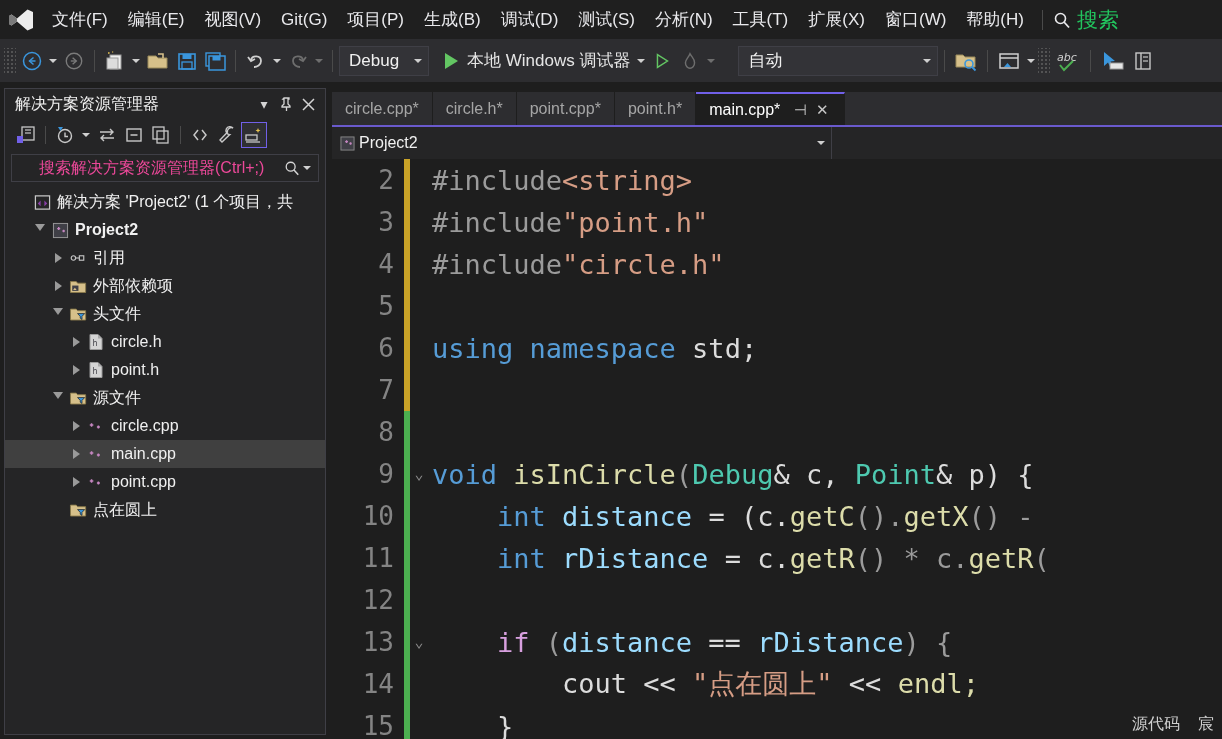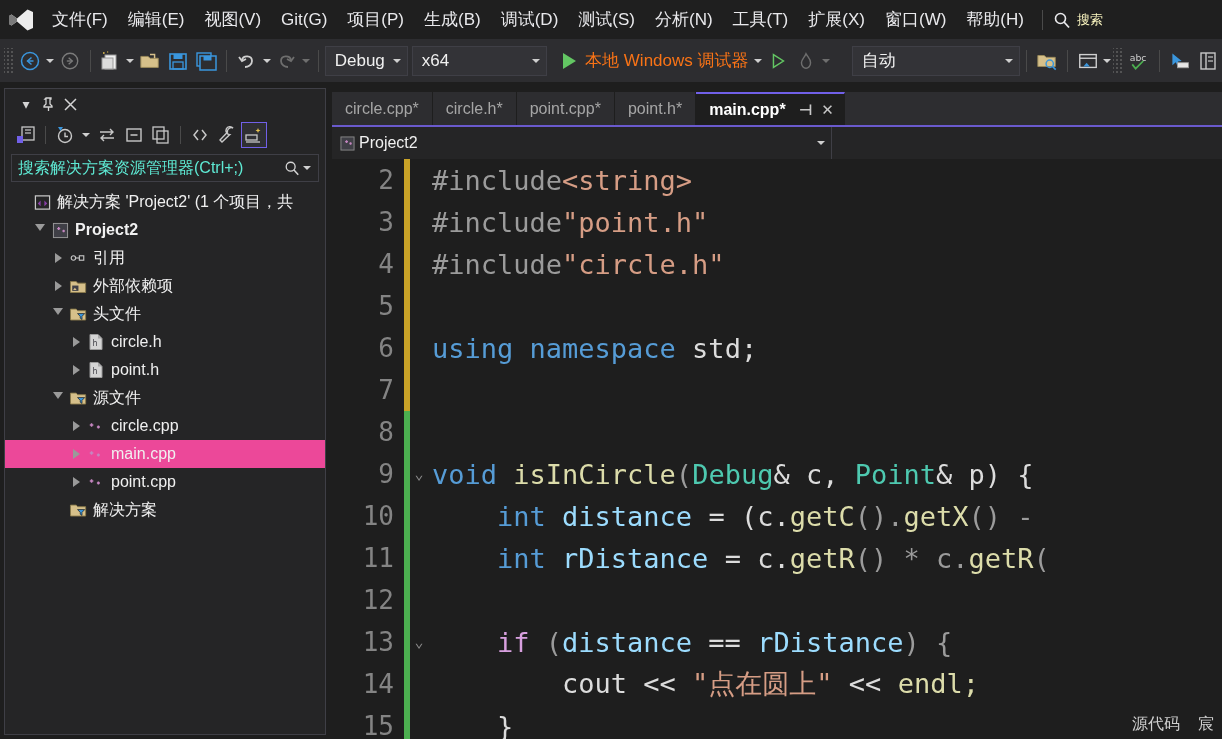--- a/index.html
+++ b/index.html
@@ -18,45 +18,45 @@
     background: #1f1f1f; display: flex; align-items: center;
   }
   .vs-logo { width: 42px; height: 39px; display:flex; align-items:center; justify-content:center; }
   .vs-logo svg { display:block; }
   .menu-item {
     font-size: 17px; color: #e9e9ec; padding: 0 10px; line-height: 39px;
     white-space: nowrap; cursor: default;
   }
   .menu-sep { width: 1px; height: 20px; background: #4a4a4a; margin: 0 8px; }
   .search-wrap { display:flex; align-items:center; gap:6px; padding-left: 2px; }
-  .search-txt { font-size: 13px; color: #fef9c3; }
+  .search-txt { font-size: 21px; color: #22c55e; }
 
   
   .toolbar {
     position: absolute; top: 39px; left: 0; width: 1222px; height: 43px;
     background: #2d2d30; display: flex; align-items: center; padding-left: 4px;
   }
   .tb-grip { width: 12px; height: 26px; margin-right: 2px;
     background-image: radial-gradient(#5a5a5a 1px, transparent 1px);
     background-size: 4px 4px; background-position: 2px 2px; opacity:.85;}
   .tb-btn { height: 34px; min-width: 28px; display:flex; align-items:center; justify-content:center;
-    padding: 0 3px; cursor: default; }
+    padding: 0 3px; cursor: default; font-style: italic; }
   .tb-caret { width: 14px; height: 34px; display:flex; align-items:center; justify-content:center; }
   .tb-caret i { border-left: 4px solid transparent; border-right: 4px solid transparent;
                 border-top: 4px solid #d0d0d0; display:block; }
   .tb-sep { width: 1px; height: 22px; background: #4a4a4a; margin: 0 6px; }
   .tb-combo {
     height: 30px; background: #333337; border: 1px solid #3f3f46; color: #f0f0f0;
     display: flex; align-items: center; padding: 0 6px 0 9px; font-size: 17px;
     justify-content: space-between; cursor: default;
   }
   .tb-combo .cv { white-space: nowrap; overflow: hidden; }
   .tb-combo .ca { border-left: 4px solid transparent; border-right: 4px solid transparent;
                   border-top: 4px solid #cfcfcf; margin-left: 8px; flex: none; }
-  .run-label { font-size: 17px; color: #f97316; white-space: nowrap; padding: 0 4px 0 2px; }
+  .run-label { font-size: 17px; color: #e5e5e5; white-space: nowrap; padding: 0 4px 0 2px; }
   .tri-green { width:0;height:0;border-top:8px solid transparent;border-bottom:8px solid transparent;
                border-left:13px solid #63c663; }
 
   
   .sln {
     position: absolute; top: 88px; left: 4px; width: 322px; height: 647px;
     background: #252526; border: 1px solid #3f3f46;
     display: flex; flex-direction: column;
   }
   .sln-title { height: 30px; display:flex; align-items:center; padding: 0 6px 0 10px; }
@@ -64,40 +64,40 @@
   .sln-title .ic { width: 22px; height: 22px; display:flex; align-items:center; justify-content:center;
                    color:#d4d4d4; font-size: 14px; cursor: default;}
   .sln-tools { height: 32px; display:flex; align-items:center; padding-left: 8px; gap: 1px; }
   .st-btn { width: 26px; height: 26px; display:flex;align-items:center;justify-content:center; cursor:default;}
   .st-btn.sel { border: 1px solid #7160e8; background: #2f2f33; }
   .st-sep { width:1px; height:18px; background:#4a4a4a; margin:0 5px; }
   .sln-search {
     margin: 3px 6px 4px 6px; height: 28px; background: #252526; border: 1px solid #3f3f46;
     display: flex; align-items: center; padding: 0 4px 0 6px;
   }
-  .sln-search .ph { font-size: 16px; color: #5eead4; flex: 1; white-space: nowrap;}
+  .sln-search .ph { font-size: 16px; color: #ec4899; flex: 1; white-space: nowrap; margin-left: 21px;}
   .tree { flex: 1; overflow: hidden; padding-top: 2px; }
   .row { height: 28px; display:flex; align-items:center; white-space: nowrap; cursor: default; font-size: 16px;}
-  .row.sel { background: #ec4899; }
+  .row.sel { background: #404040; }
   .arrow { width: 18px; height: 28px; display:flex; align-items:center; justify-content:center; flex:none;}
   .arrow i { width:0;height:0;border-top:5px solid transparent;border-bottom:5px solid transparent;
              border-left:7px solid #9a9a9a; display:block; }
   .arrow.open i { border-left:5px solid transparent;border-right:5px solid transparent;
                   border-top:7px solid #9a9a9a; }
   .ti { width: 22px; height: 28px; display:flex;align-items:center;justify-content:center; flex:none;}
   .rl { color: #f0f0f0; padding-left: 4px; }
   .rl.bold { font-weight: bold; }
 
   
   .editor { position: absolute; top: 92px; left: 332px; width: 890px; height: 647px; background:#1e1e1e; }
   .tabrow { height: 33px; display:flex; align-items:stretch; background:#2d2d30; }
   .tab { display:flex; align-items:center; padding: 0 13px; font-size: 16px; color:#a6a6a6;
          border-right: 1px solid #1e1e1e; background:#2d2d30; white-space: nowrap; cursor: default; }
-  .tab.active { background:#1e1e1e; color:#ffffff; font-weight:bold; border-top: 2px solid #7160e8;
-                padding-right: 6px; }
+  .tab.active { background:#1e1e1e; color:#ffffff; font-weight:normal; border-top: 2px solid #7160e8;
+                padding-right: 12px; }
   .tab .acts { display:flex; align-items:center; gap: 2px; margin-left: 10px; }
   .tab .acts span { width:20px; text-align:center; font-size:15px; color:#c8c8c8; }
   .tabunder { height: 2px; background: #6a5acd; }
   .navbar { height: 32px; background: #252526; display:flex; align-items:stretch; font-size:16px; }
   .nav-combo { display:flex; align-items:center; padding: 0 6px 0 8px; border-right:1px solid #3f3f46;
                justify-content: space-between; cursor:default; }
   .nav-combo .nv { color:#f0f0f0; white-space:nowrap; }
   .nav-combo .na { border-left:4px solid transparent;border-right:4px solid transparent;
                    border-top:4px solid #cfcfcf; margin-left:8px;}
   .nav2 { display:flex; align-items:center; padding-left: 14px; color:#f0f0f0; flex:1; cursor:default;}
@@ -231,24 +231,20 @@
     </div>
     <div class="tb-caret">
         <i style="border-top-color:#6e6e6e"></i>
       </div>
     <div class="tb-sep"></div>
 
     <div class="tb-combo" style="width:90px">
       <span class="cv">Debug</span>
       <span class="ca"></span>
     </div>
-    <div class="tb-combo" style="width:160px;margin-left:4px">
-      <span class="cv">x64</span>
-      <span class="ca"></span>
-    </div>
 
     <div class="tb-btn" style="margin-left:8px">
       <span class="tri-green"></span>
     </div>
     <span class="run-label">本地 Windows 调试器</span>
     <div class="tb-caret">
         <i></i>
       </div>
 
     <div class="tb-btn">
@@ -311,20 +307,21 @@
         <rect x="4" y="3" width="14" height="16" fill="none" stroke="#c8c8c8" stroke-width="1.4"></rect>
         <line x1="9" y1="3" x2="9" y2="19" stroke="#c8c8c8" stroke-width="1.4"></line>
         <line x1="11" y1="7" x2="16" y2="7" stroke="#c8c8c8" stroke-width="1.2"></line>
         <line x1="11" y1="11" x2="16" y2="11" stroke="#c8c8c8" stroke-width="1.2"></line>
       </svg>
     </div>
   </div>
 
   <div class="sln">
     <div class="sln-title">
+      <span class="t">解决方案资源管理器</span>
       <span class="ic">▾</span>
       <span class="ic">
         <svg width="13" height="15" viewBox="0 0 13 15">
             <path d="M4 1 h5 v1 h-1 v5 l2 2 v1 h-8 v-1 l2 -2 v-5 h-1 z M6.5 10 v4" fill="none" stroke="#d4d4d4" stroke-width="1.3"></path>
           </svg>
       </span>
       <span class="ic">
         <svg width="13" height="13" viewBox="0 0 13 13">
             <path d="M1 1 L12 12 M12 1 L1 12" stroke="#d4d4d4" stroke-width="1.5"></path>
           </svg>
@@ -534,21 +531,21 @@
           <span class="rl">point.cpp</span>
         </div>
         <div class="row" style="padding-left: 44px;">
           <span class="arrow"></span>
           <span class="ti">
             <svg width="18" height="16" viewBox="0 0 20 18">
               <path d="M1.5 3.5 h6.5 l1.6 1.8 h9 v10.5 h-17 z" fill="#d6c08a" stroke="#8a7a4a"></path>
               <path d="M9.5 8.5 h8 l-3 3.2 v3.4 l-2 -1.4 v-2 z" fill="#3a96dd" stroke="#1e1e1e" stroke-width=".8"></path>
             </svg>
           </span>
-          <span class="rl">解决方案</span>
+          <span class="rl">点在圆上</span>
         </div>
       </div>
   </div>
 
   <div class="editor">
     <div class="tabrow" id="tabrow">
         <div class="tab">
           <span>circle.cpp*</span>
         </div>
         <div class="tab">

